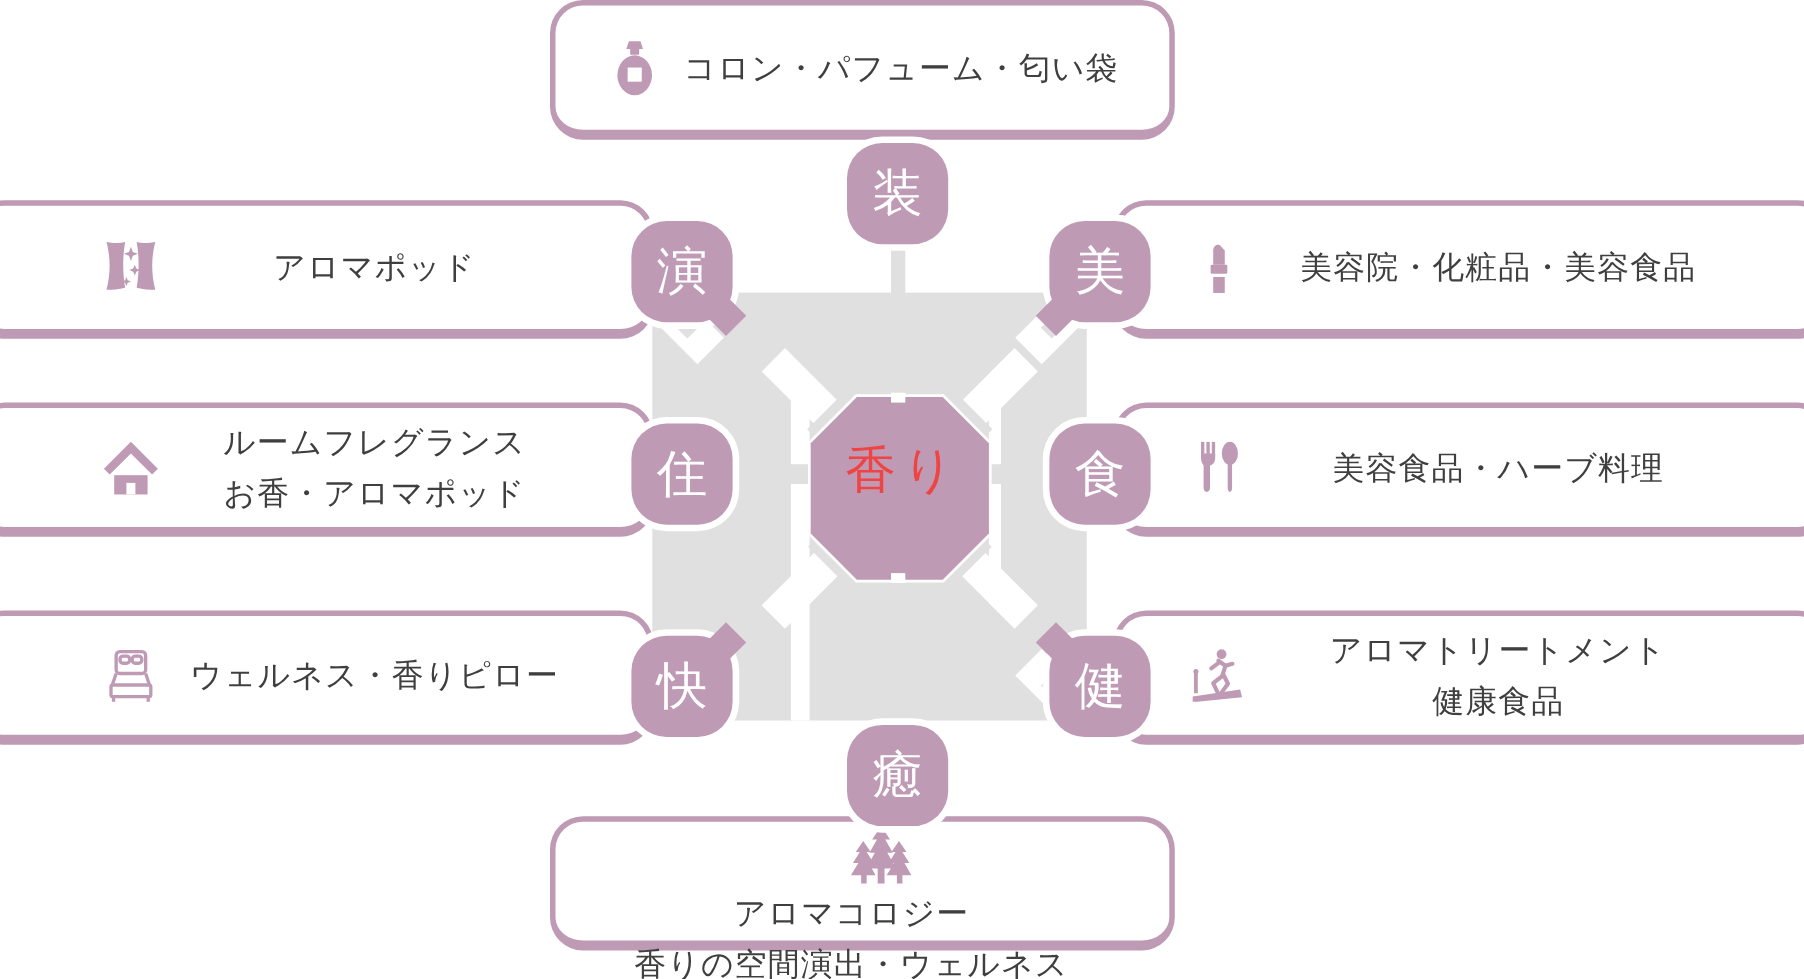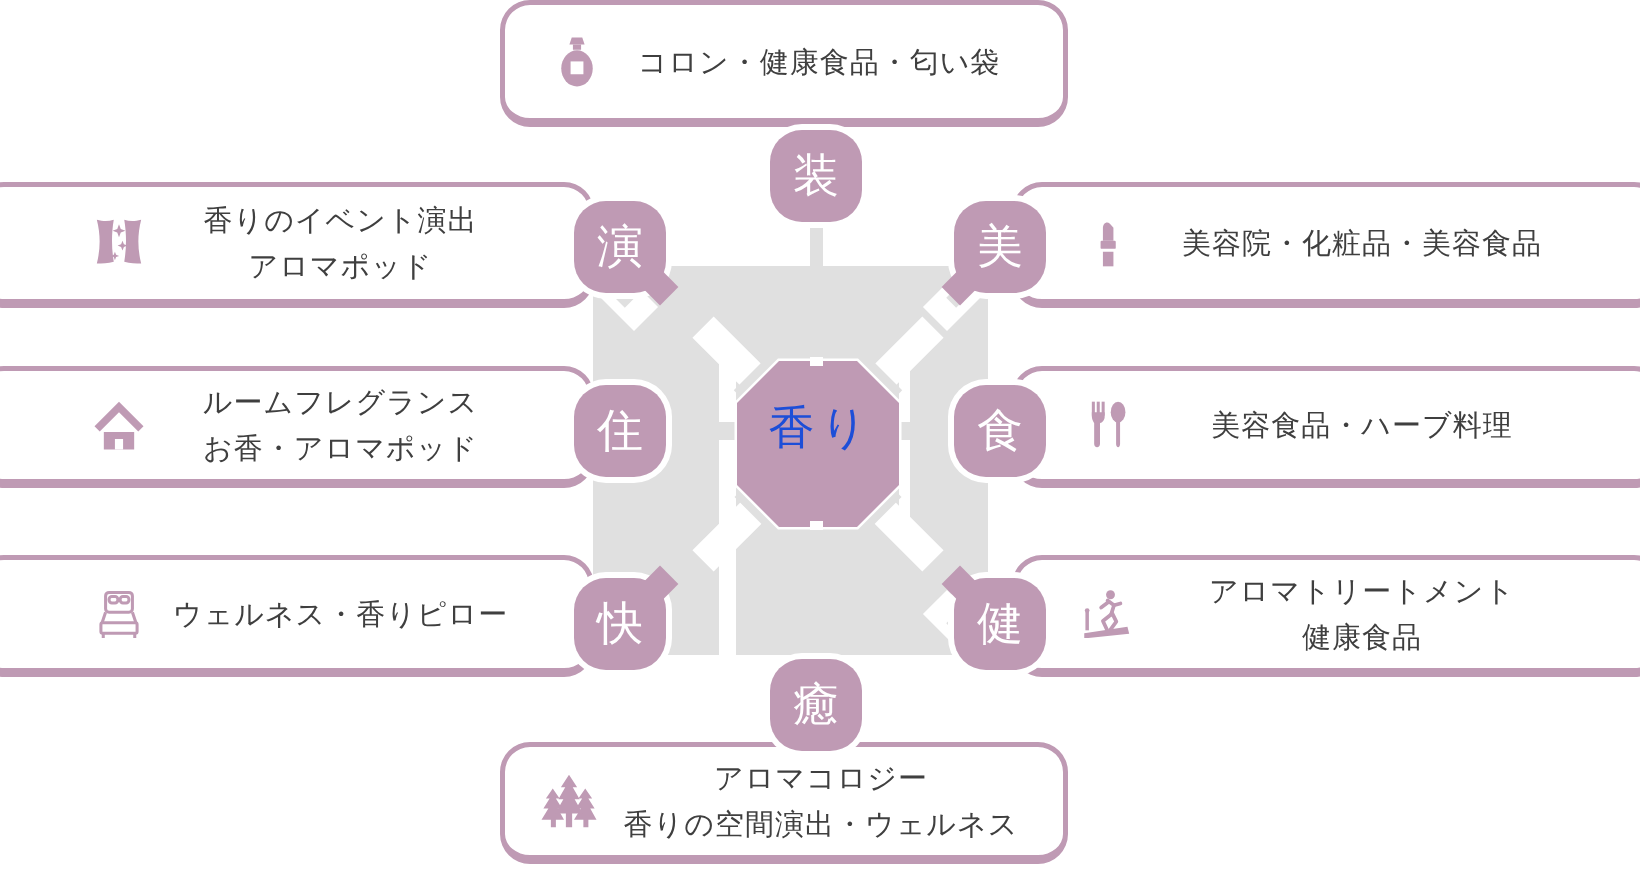--- a/index.html
+++ b/index.html
@@ -20,21 +20,21 @@
   .card .line{display:block;white-space:nowrap;}
   .card .line:empty{display:none;}
 
   .card-top    {left:500px;top:0;      width:568px;height:127px;}
   .card-left1  {left:-26px;top:182px;  width:620px;height:126px;}
   .card-left2  {left:-26px;top:366px;  width:620px;height:122px;}
   .card-left3  {left:-26px;top:555px;  width:620px;height:122px;}
   .card-right1 {left:1012px;top:182px; width:652px;height:126px;}
   .card-right2 {left:1012px;top:366px; width:652px;height:122px;}
   .card-right3 {left:1012px;top:555px; width:652px;height:122px;}
-  .card-bottom {left:500px;top:742px;  width:568px;height:122px;}
+  .card-bottom {left:500px;top:742px;  width:568px;height:122px;flex-direction:column;}
 
   .card-top .icon{margin-left:44px;}     .card-top .text{padding-right:30px;}
   .card-left1 .icon,.card-left2 .icon,.card-left3 .icon{margin-left:112px;}
   .card-left1 .text,.card-left2 .text,.card-left3 .text{padding-right:55px;}
   .card-right1 .icon,.card-right2 .icon,.card-right3 .icon{margin-left:62px;}
   .card-right1 .text,.card-right2 .text,.card-right3 .text{padding-right:70px;}
   .card-bottom .icon{margin-left:34px;}  .card-bottom .text{padding-right:20px;}
 
   
   .badge{
@@ -54,21 +54,21 @@
   .b-kai  {left:574px;top:578px;}
   .b-bi   {left:954px;top:201px;}
   .b-shoku{left:954px;top:385px;}
   .b-ken  {left:954px;top:578px;}
   .b-yu   {left:770px;top:659px;}
 
   
   .center-label{
     position:absolute;left:737px;top:361px;width:162px;height:134px;z-index:3;
     display:flex;align-items:center;justify-content:center;
-    color:#1d4ed8;font-size:46px;letter-spacing:6px;padding-left:6px;box-sizing:border-box;
+    color:#ef4444;font-size:46px;letter-spacing:6px;padding-left:6px;box-sizing:border-box;
   }
 </style>
 </head>
 <body>
 
 <div class="stage">
 
   <svg class="bg" width="1640" height="890" aria-hidden="true">
 
     <rect x="593" y="266" width="395" height="389" fill="#e0e0e0"></rect>
@@ -108,35 +108,34 @@
   </svg>
 
   <div class="card card-top">
     <svg class="icon" width="56" height="56" viewBox="0 0 48 48" fill="#bf9ab4">
       <path d="M19.5 3 h9 l2 6 h-13 Z"></path>
       <rect x="20.5" y="9" width="7" height="4.5"></rect>
       <ellipse cx="24" cy="29.5" rx="13.5" ry="15.5"></ellipse>
       <rect x="18.5" y="23.5" width="11" height="11" fill="#fff"></rect>
     </svg>
     <span class="text">
-      <span class="line">コロン・健康食品・匂い袋</span>
+      <span class="line">コロン・パフューム・匂い袋</span>
 
     </span>
   </div>
 
   <div class="card card-left1">
     <svg class="icon" width="56" height="56" viewBox="0 0 48 48" fill="#bf9ab4">
       <path d="M5 4 C10.5 5.5 15 5.5 19.5 4 C17.5 16 17.5 28 19.5 40 C14.5 41.5 9.5 41.5 5 41.5 C8.2 29 8.2 16.5 5 4 Z"></path>
       <path d="M43 4 C37.5 5.5 33 5.5 28.5 4 C30.5 16 30.5 28 28.5 40 C33.5 41.5 38.5 41.5 43 41.5 C39.8 29 39.8 16.5 43 4 Z"></path>
       <path d="M24 8 l1.5 4 4 1.5 -4 1.5 -1.5 4 -1.5 -4 -4 -1.5 4 -1.5 Z"></path>
       <path d="M27 22 l1.2 3 3 1.2 -3 1.2 -1.2 3 -1.2 -3 -3 -1.2 3 -1.2 Z"></path>
       <path d="M20.5 31.5 l1 2.6 2.6 1 -2.6 1 -1 2.6 -1 -2.6 -2.6 -1 2.6 -1 Z"></path>
     </svg>
     <span class="text">
-      <span class="line">香りのイベント演出</span>
       <span class="line">アロマポッド</span>
     </span>
   </div>
 
   <div class="card card-left2">
     <svg class="icon" width="56" height="56" viewBox="0 0 48 48" fill="#bf9ab4">
       <path d="M24 4 L3 25 L7.5 29.5 L24 13 L40.5 29.5 L45 25 Z"></path>
       <rect x="11" y="30" width="26" height="15"></rect>
       <rect x="20.5" y="36" width="7" height="9" fill="#fff"></rect>
     </svg>

